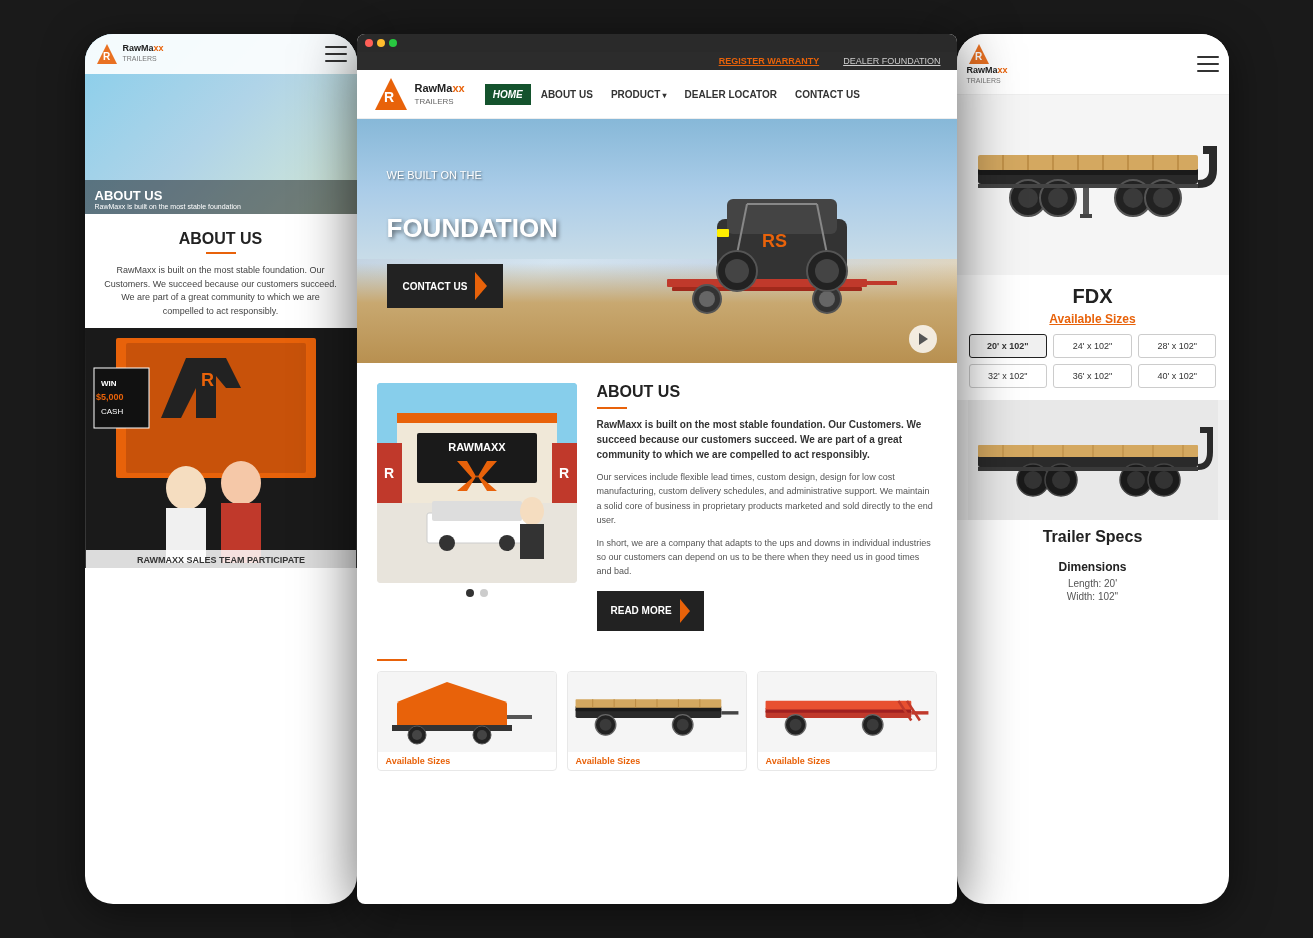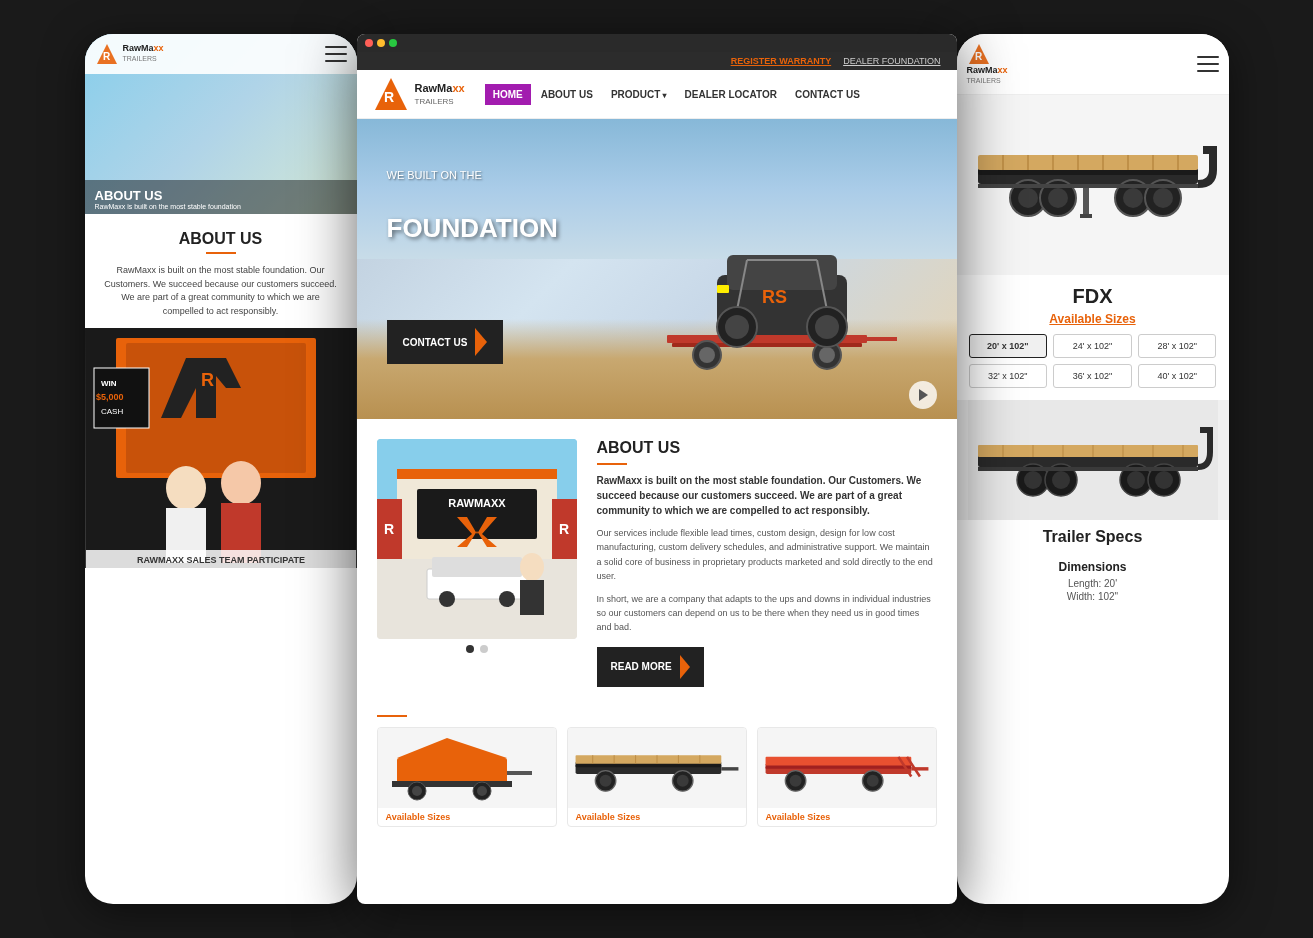--- a/index.html
+++ b/index.html
@@ -199,21 +199,21 @@
       background: #fff;
       border-bottom: 1px solid #eee;
     }
 
     .site-nav-top {
       background: #2c2c2c;
       display: flex;
       justify-content: flex-end;
       align-items: center;
       padding: 4px 16px;
-      gap: 12px;
+      gap: 24px;
     }
 
     .nav-top-link {
       color: #ccc;
       font-size: 9px;
       text-decoration: underline;
       cursor: pointer;
     }
 
     .nav-top-link.active {
@@ -258,33 +258,34 @@
     .nav-link {
       font-size: 10px;
       font-weight: bold;
       color: #333;
       padding: 5px 8px;
       cursor: pointer;
       text-transform: uppercase;
     }
 
     .nav-link.active {
-      background: #a21caf;
+      background: #14532d;
       color: #fff;
+      font-style: italic;
     }
 
     .nav-link.has-arrow::after {
       content: ' ▾';
       font-size: 8px;
     }
 
     
     .hero {
       position: relative;
-      height: 300px;
+      height: 244px;
       background: linear-gradient(135deg, #b8c8d8 0%, #d4e4f0 40%, #c8d8e8 60%, #e8d4b0 100%);
       overflow: hidden;
     }
 
     .hero-sand {
       position: absolute;
       bottom: 0; left: 0; right: 0;
       height: 100px;
       background: linear-gradient(180deg, transparent, #c8a870 40%, #b89050 100%);
     }

